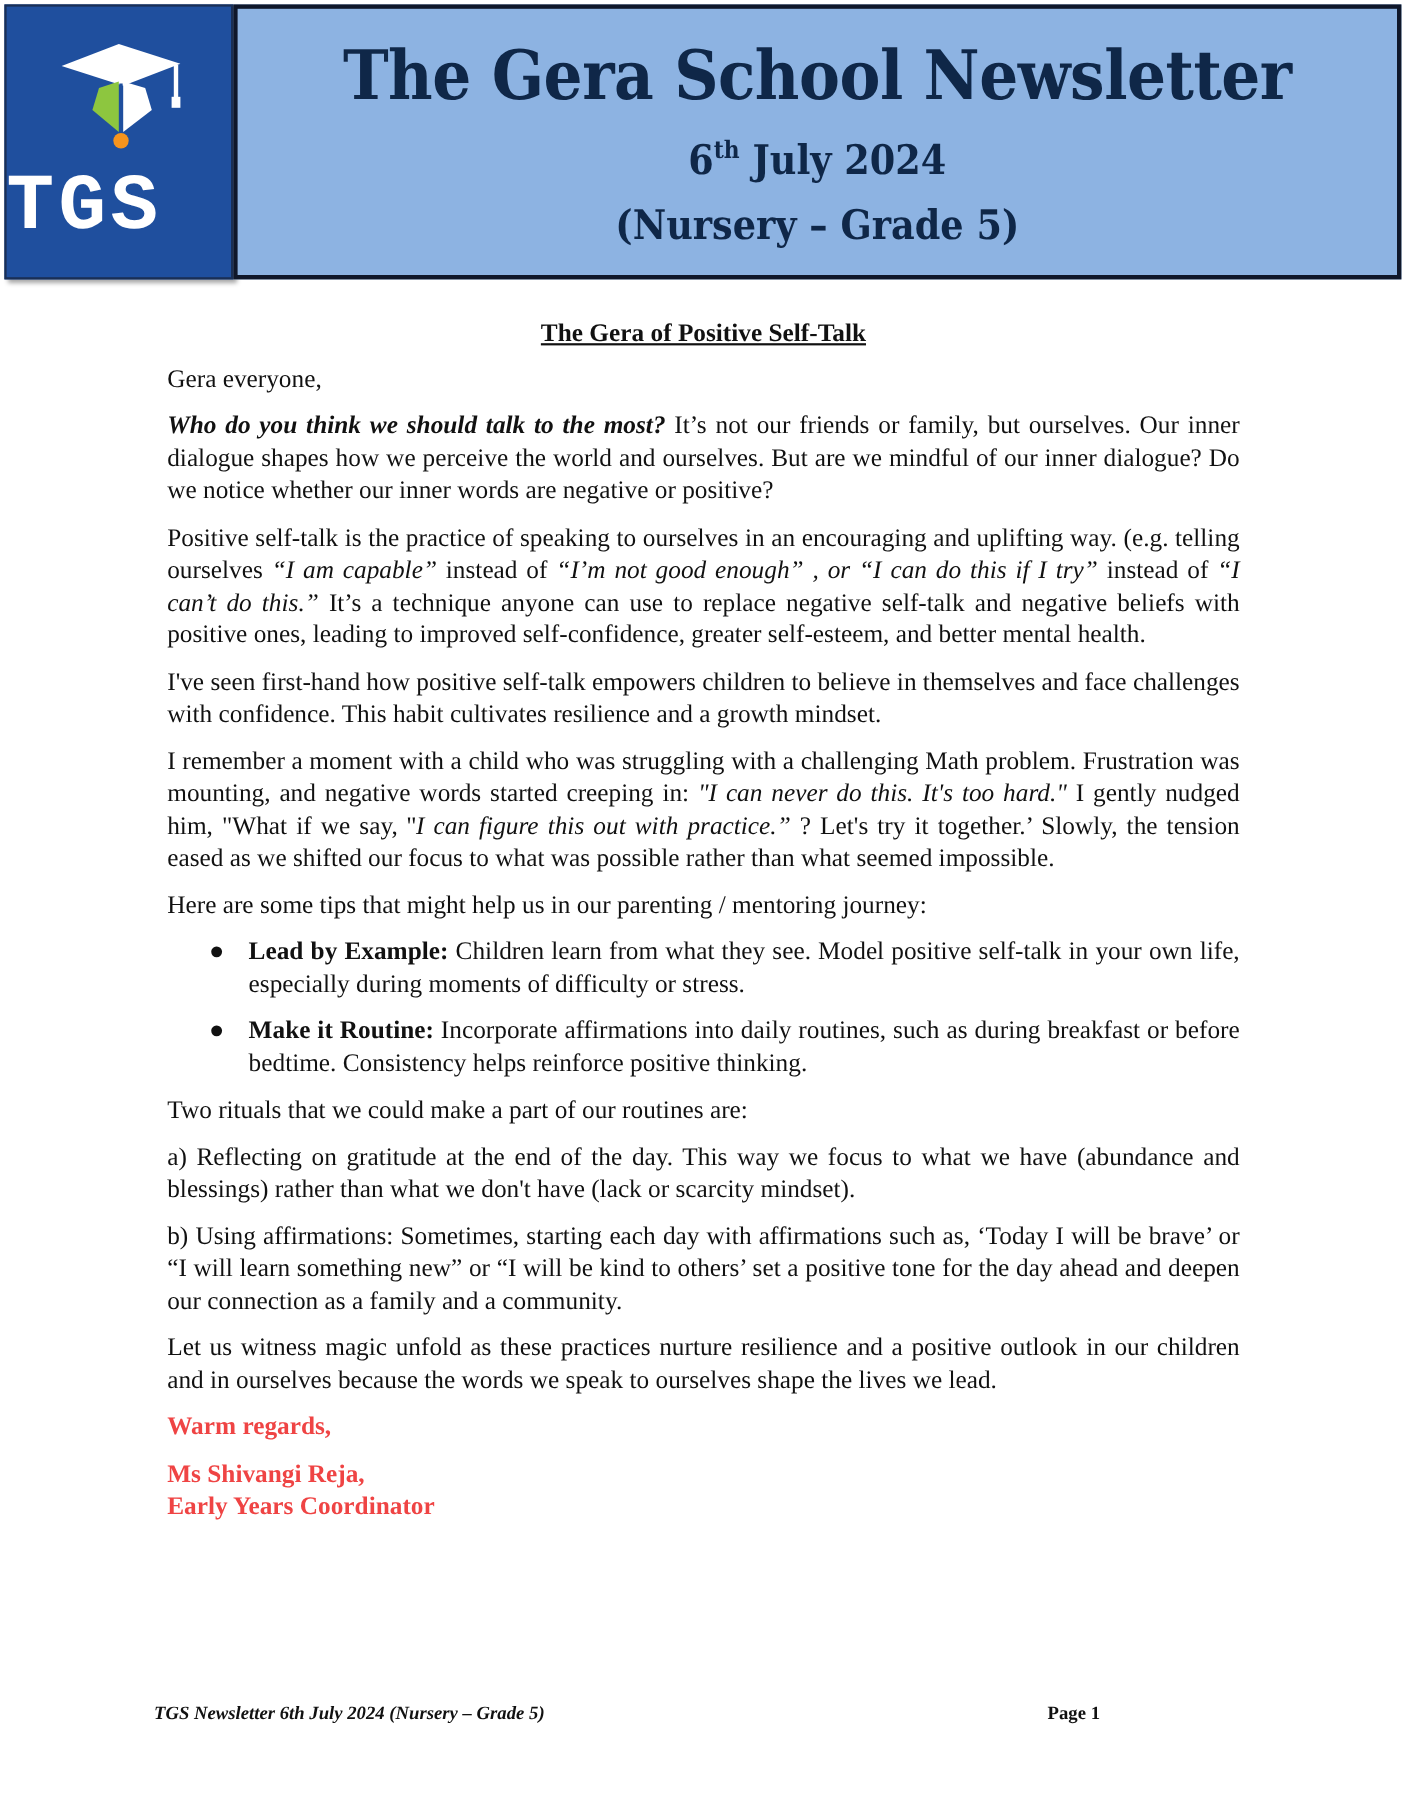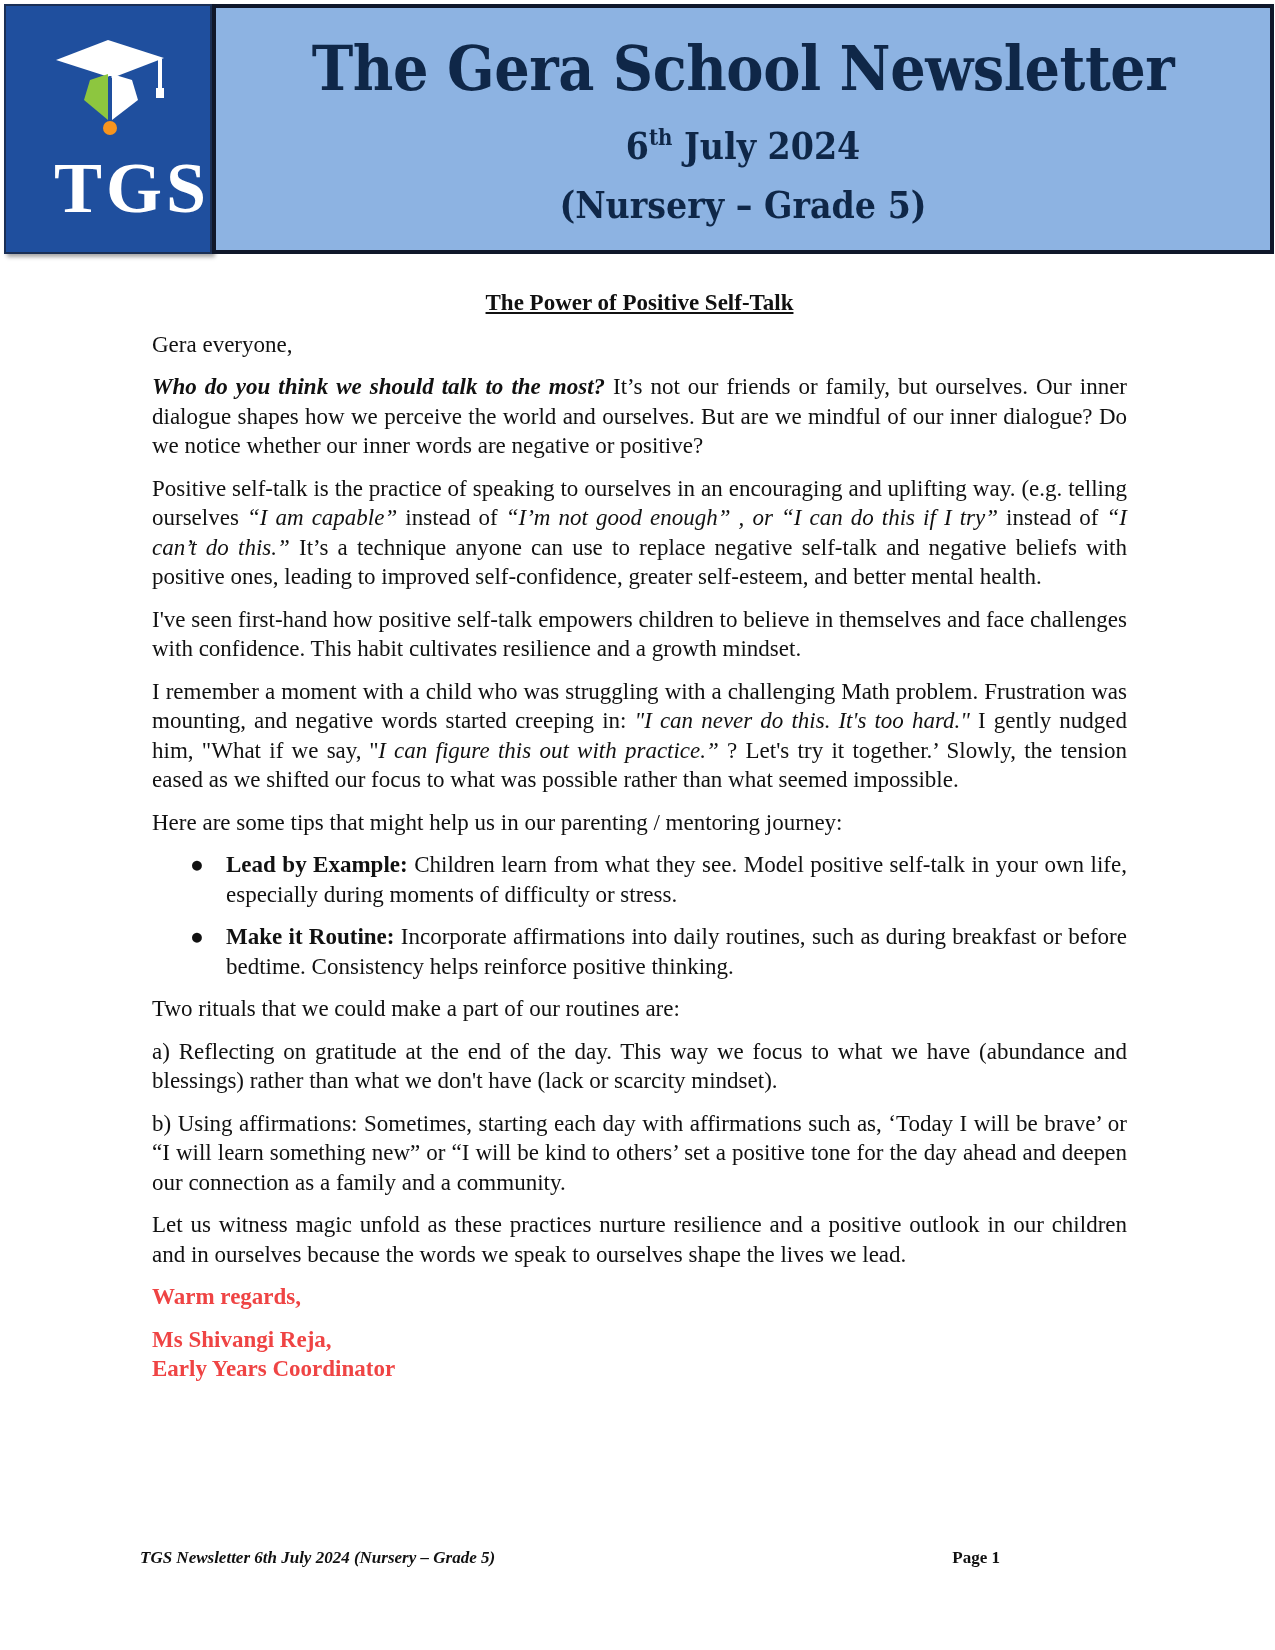--- a/index.html
+++ b/index.html
@@ -1,22 +1,22 @@
 <!DOCTYPE html>
 <html><head>
   <meta charset="utf-8">
   <style>
     html, body { margin: 0; padding: 0; background: #ffffff; }
     body { width: 1275px; height: 1650px; position: relative; overflow: hidden;
            font-family: "Liberation Serif", "DejaVu Serif", serif; color: #111; }
     .header { position: absolute; left: 4px; top: 4px; width: 1270px; height: 250px; }
     .logo { position: absolute; left: 0; top: 0; width: 208px; height: 250px; background: #1f4f9e;
             border: 2px solid #1a2f55; box-sizing: border-box; box-shadow: 3px 3px 4px rgba(0,0,0,0.35); }
-    .logo-text { position: absolute; left: 0; right: 0; bottom: 28px; text-align: right;
-                 font-family: Liberation Serif, serif; font-weight: bold;
+    .logo-text { position: absolute; left: 0; right: 0; bottom: 28px; text-align: left;
+                 font-family: Liberation Mono, monospace; font-weight: bold;
                  font-size: 72px; color: #ffffff; letter-spacing: 4px; line-height: 1; margin-top: 13px; }
     .logo svg { position: absolute; left: 40px; top: 22px; }
     .banner { position: absolute; left: 208px; top: 0; width: 1062px; height: 250px;
               background: #8db3e2; border: 4px solid #0f172a; box-sizing: border-box; text-align: center; }
     .banner-title { font-family: "DejaVu Serif", "Liberation Serif", serif; font-weight: bold;
                     font-size: 62px; color: #0f2748; margin-top: 30px; line-height: 1;
                     transform: scaleX(0.9); letter-spacing: -0.5px; }
     .banner-date { font-family: "DejaVu Serif", serif; font-weight: bold; font-size: 37px; color: #0f2748;
                    margin-top: 26px; line-height: 1; transform: scaleX(0.9); }
     .banner-date sup { font-size: 22px; vertical-align: 14px; }
@@ -54,21 +54,21 @@
     <div class="logo-text">TGS</div>
   </div>
   <div class="banner">
     <div class="banner-title">The Gera School Newsletter</div>
     <div class="banner-date"><span>6</span><sup>th</sup><span> July 2024</span></div>
     <div class="banner-grade">(Nursery – Grade 5)</div>
   </div>
 </div>
 
 <div class="content">
-  <div class="article-title">The Power of Positive Self-Talk</div>
+  <div class="article-title">The Gera of Positive Self-Talk</div>
   <p>Gera everyone,</p>
   <p><span class="bi">Who do you think we should talk to the most?</span><span> It’s not our friends or family, but ourselves. Our inner dialogue shapes how we perceive the world and ourselves. But are we mindful of our inner dialogue? Do we notice whether our inner words are negative or positive?</span></p>
   <p><span>Positive self-talk is the practice of speaking to ourselves in an encouraging and uplifting way. (e.g.  telling ourselves </span><i>“I am capable”</i><span> instead of  </span><i>“I’m not good enough” , or “I can do this if I try”</i><span> instead of  </span><i>“I can’t do this.”</i><span>  It’s a technique anyone can use to replace negative self-talk and negative beliefs with positive ones, leading to improved self-confidence, greater self-esteem, and better mental health.</span></p>
   <p>I've seen first-hand how positive self-talk empowers children to believe in themselves and face challenges with confidence. This habit cultivates resilience and a growth mindset.</p>
   <p><span>I remember a moment with a child who was struggling with a challenging Math problem. Frustration was mounting, and negative words started creeping in: </span><i>"I can never do this. It's too hard."</i><span> I gently nudged him, "What if we say, ''</span><i>I can figure this out with practice.”</i><span> ?  Let's try it together.’  Slowly, the tension eased as we shifted our focus to what was possible rather than what seemed impossible.</span></p>
   <p>Here are some tips that might help us in our parenting / mentoring journey:</p>
   <ul>
     <li><span class="bullet">●</span><b>Lead by Example:</b><span> Children learn from what they see. Model positive self-talk in your own life, especially during moments of difficulty or stress.</span></li>
     <li><span class="bullet">●</span><b>Make it Routine:</b><span> Incorporate affirmations into daily routines, such as during breakfast or before bedtime. Consistency helps reinforce positive thinking.</span></li>
   </ul>

